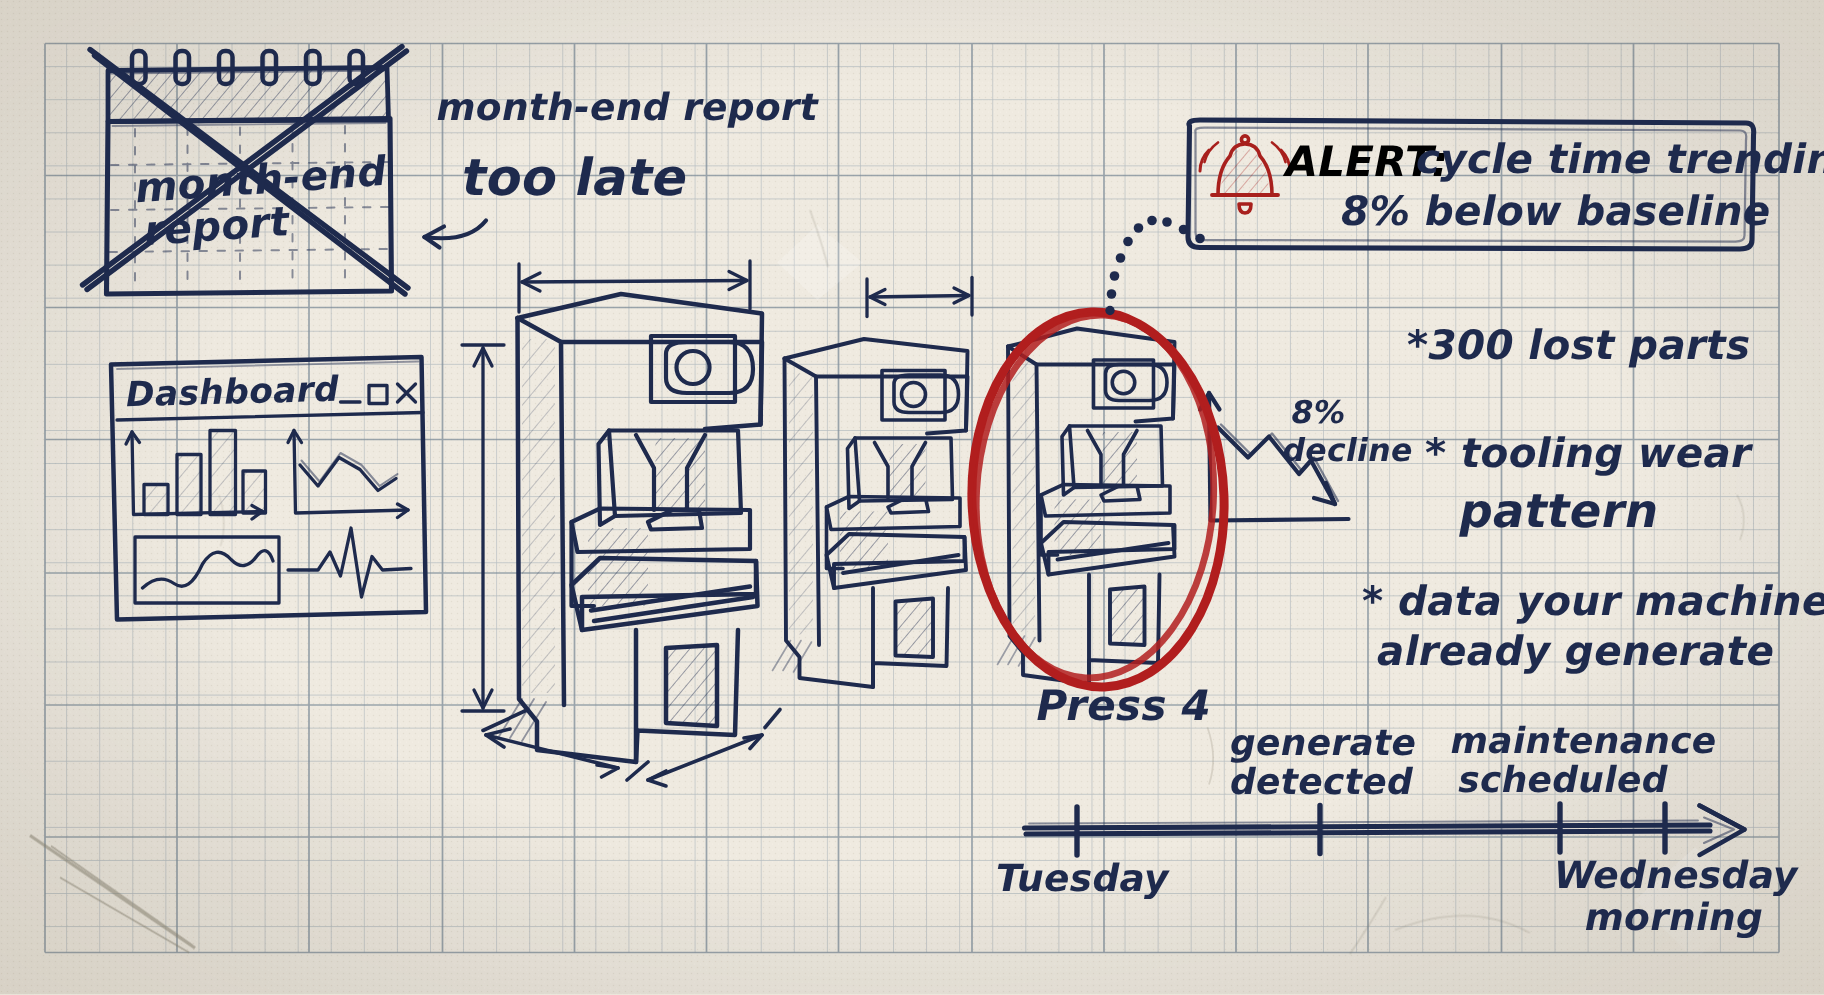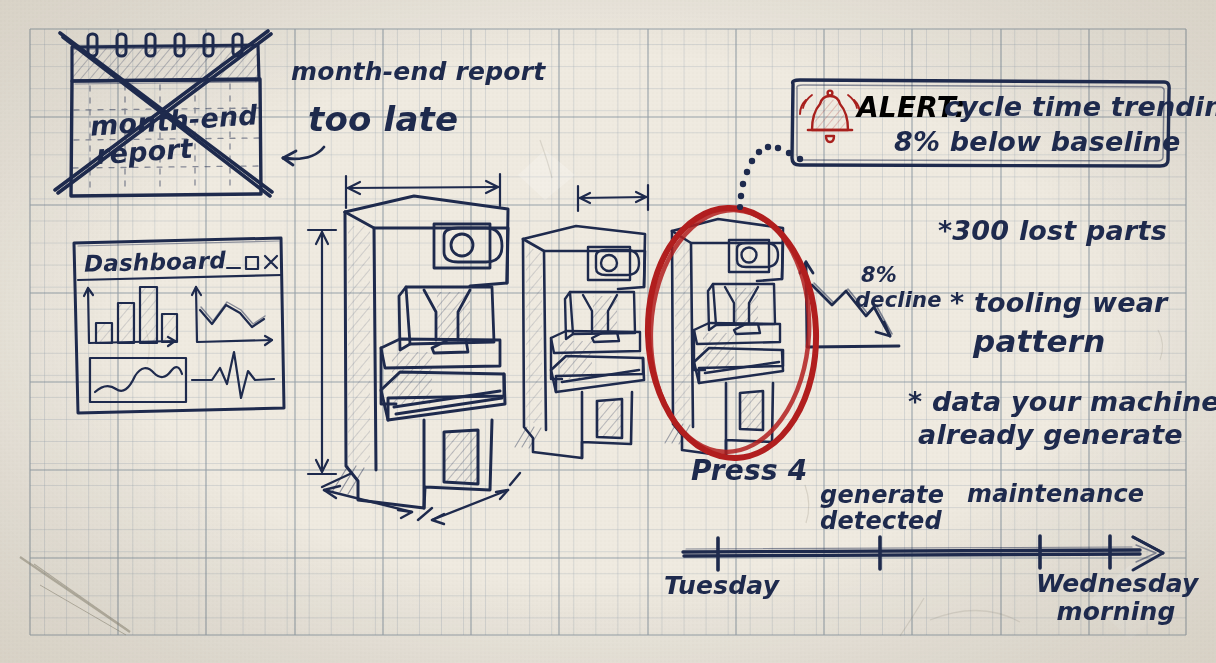--- a/index.html
+++ b/index.html
@@ -434,17 +434,18 @@
   <div class="htext" style="left:855px;top:289px;font-size:21px;">decline</div>
 
   <div class="htext" style="left:691px;top:455px;font-size:28px;">Press 4</div>
 
   <div class="htext center" style="left:664px;top:572px;width:110px;font-size:25px;">Tuesday</div>
 
   <div class="htext center" style="left:820px;top:482px;width:120px;font-size:24px;">generate</div>
   <div class="htext center" style="left:820px;top:508px;width:120px;font-size:24px;">detected</div>
 
   <div class="htext center" style="left:967px;top:481px;width:150px;font-size:24px;">maintenance</div>
+  <div class="htext center" style="left:967px;top:507px;width:150px;font-size:24px;">scheduled</div>
 
   <div class="htext center" style="left:1036px;top:570px;width:160px;font-size:25px;text-align:right;">Wednesday</div>
   <div class="htext center" style="left:1036px;top:598px;width:160px;font-size:25px;">morning</div>
 
 </div>
 
 </body></html>

